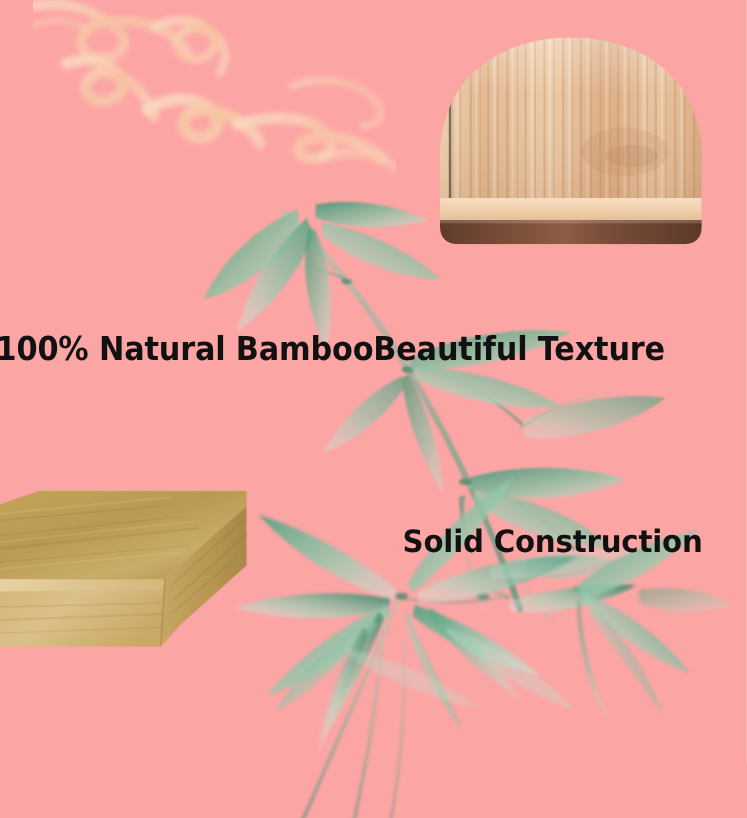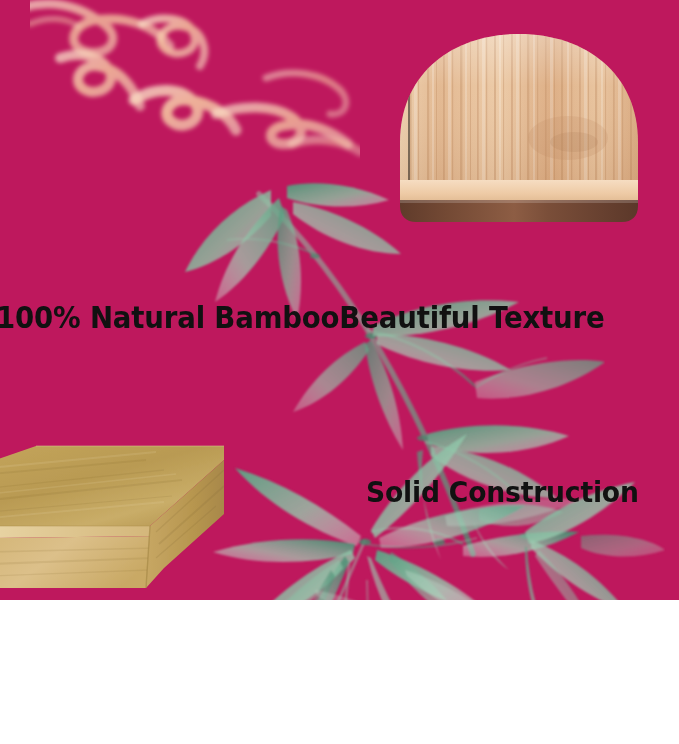--- a/index.html
+++ b/index.html
@@ -8,22 +8,22 @@
     padding: 0;
     background: #ffffff;
   }
   body {
     font-family: "Liberation Sans", sans-serif;
   }
 
   #stage {
     position: relative;
     width: 679px;
-    height: 600px;
-    background: #be185d;
+    height: 744px;
+    background: #fca5a5;
     overflow: hidden;
   }
 
   
   .cloud-swirl {
     position: absolute;
     left: 30px;
     top: -6px;
     width: 330px;
     height: 175px;

